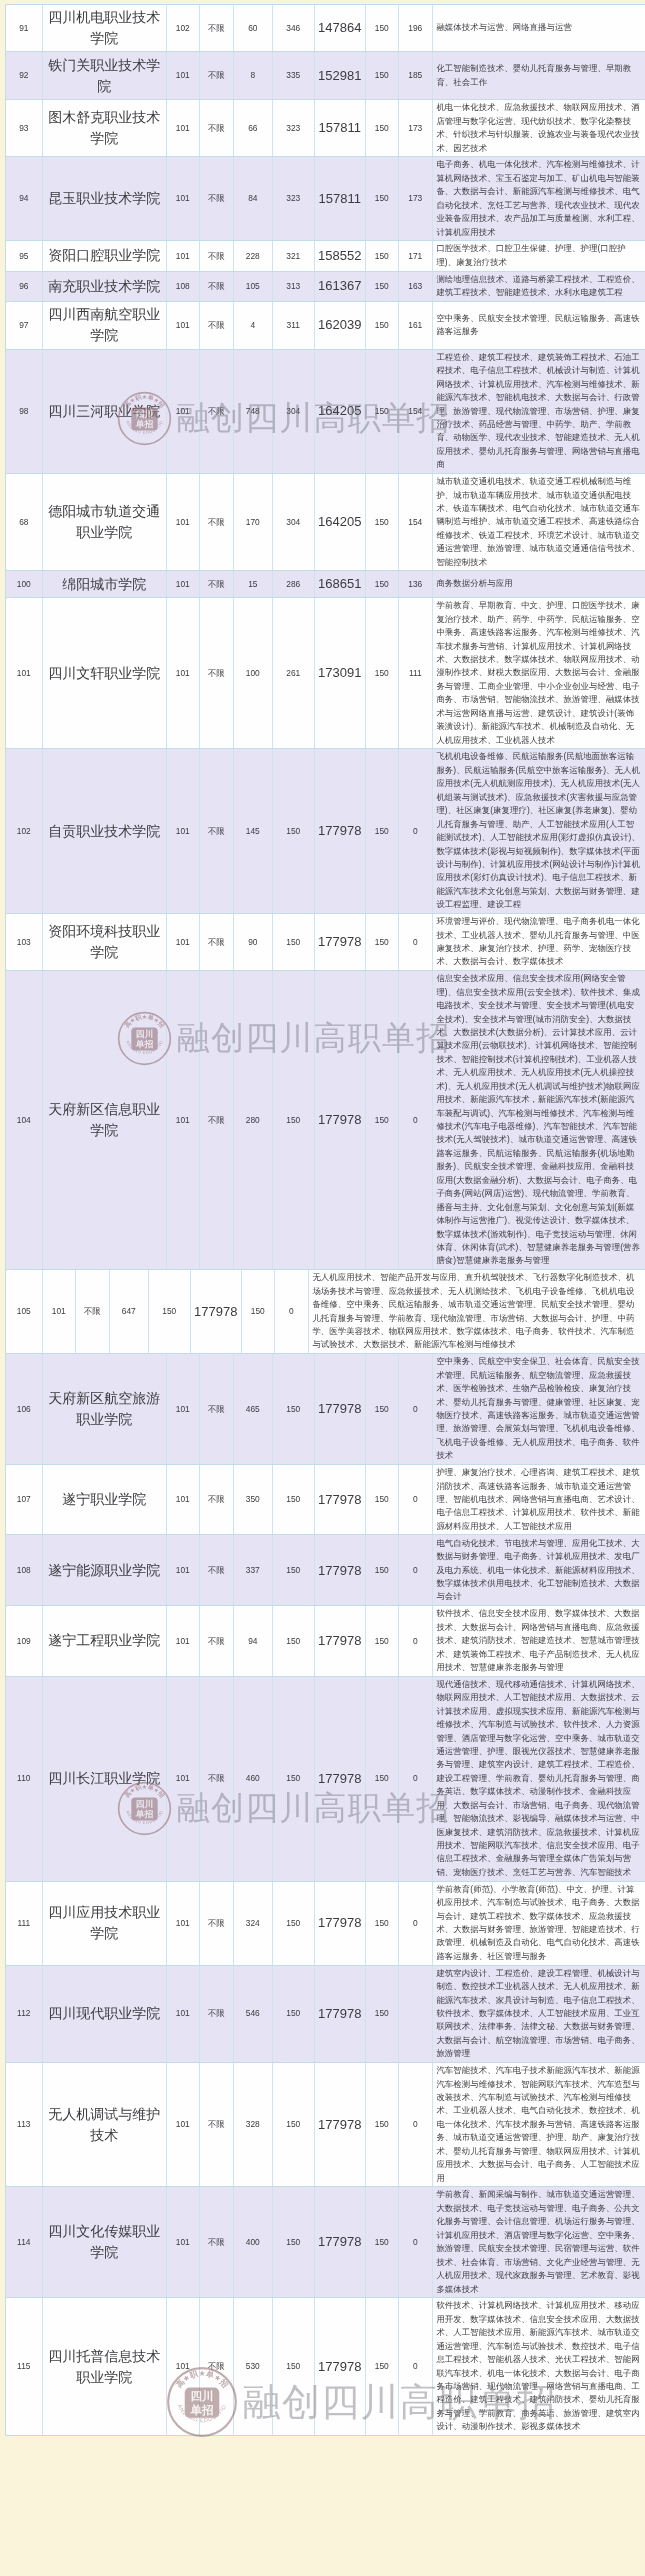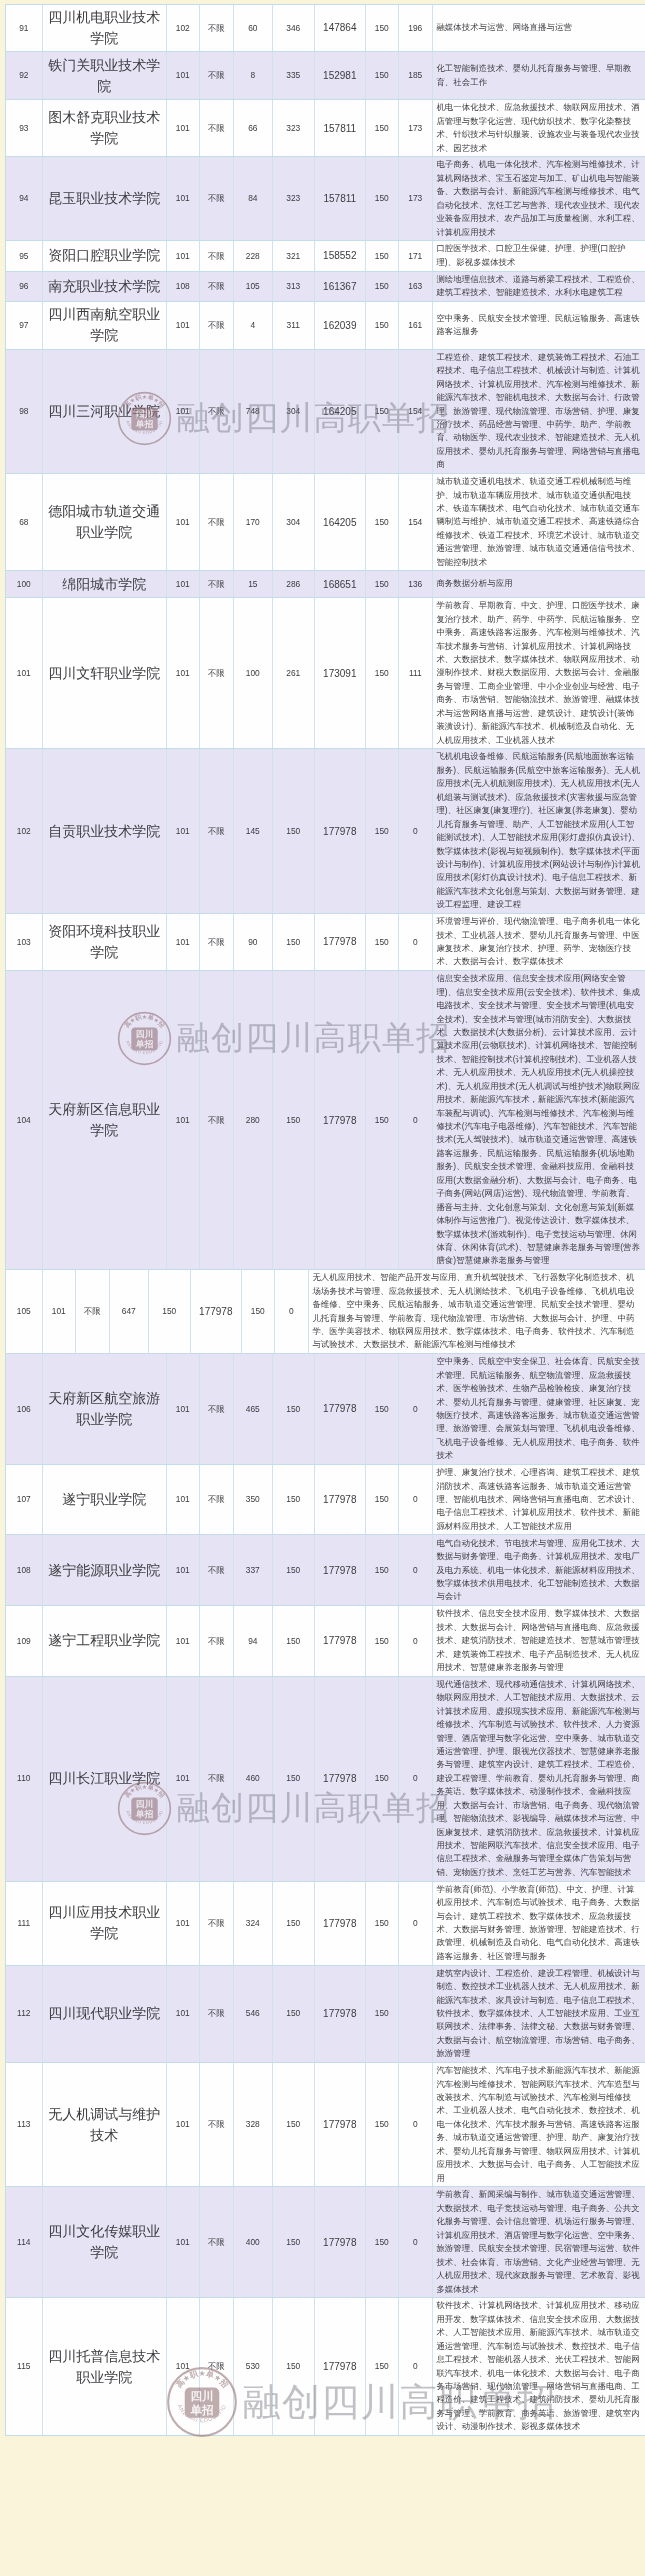--- a/index.html
+++ b/index.html
@@ -18,21 +18,21 @@
     display:flex; align-items:center; justify-content:center;
     color:#3b3b3f; font-size:8.4px; text-align:center; padding:2.4px 1.2px;
     flex-shrink:0; line-height:1.5;
   }
   .c-no    { width:37px; }
   .c-name  { width:124px; font-size:14px; padding:2.4px 2.4px; }
   .c-code  { width:33px; }
   .c-limit { width:34px; }
   .c-plan  { width:39px; }
   .c-score { width:42px; }
-  .c-rank  { width:51px; font-size:10px; }
+  .c-rank  { width:51px; font-size:13px; }
   .c-base  { width:33px; }
   .c-extra { width:34px; }
   .c-majors{
     flex:1 1 auto; width:auto; justify-content:flex-start; text-align:left;
     padding:1.2px 2.4px 1.2px 3.6px; line-height:1.6; letter-spacing:0.1px;
     align-items:center; overflow:hidden;
   }
   
   .wm { position:absolute; display:flex; align-items:center; gap:4.8px; pointer-events:none; z-index:5;margin-top:32px; }
   .wm-text {
@@ -123,21 +123,21 @@
   <div class="row">
     <div class="cell c-no">95</div>
     <div class="cell c-name">资阳口腔职业学院</div>
     <div class="cell c-code">101</div>
     <div class="cell c-limit">不限</div>
     <div class="cell c-plan">228</div>
     <div class="cell c-score">321</div>
     <div class="cell c-rank">158552</div>
     <div class="cell c-base">150</div>
     <div class="cell c-extra">171</div>
-    <div class="cell c-majors">口腔医学技术、口腔卫生保健、护理、护理(口腔护理)、影视多媒体技术</div>
+    <div class="cell c-majors">口腔医学技术、口腔卫生保健、护理、护理(口腔护理)、康复治疗技术</div>
   </div>
 
   <div class="row">
     <div class="cell c-no">96</div>
     <div class="cell c-name">南充职业技术学院</div>
     <div class="cell c-code">108</div>
     <div class="cell c-limit">不限</div>
     <div class="cell c-plan">105</div>
     <div class="cell c-score">313</div>
     <div class="cell c-rank">161367</div>

